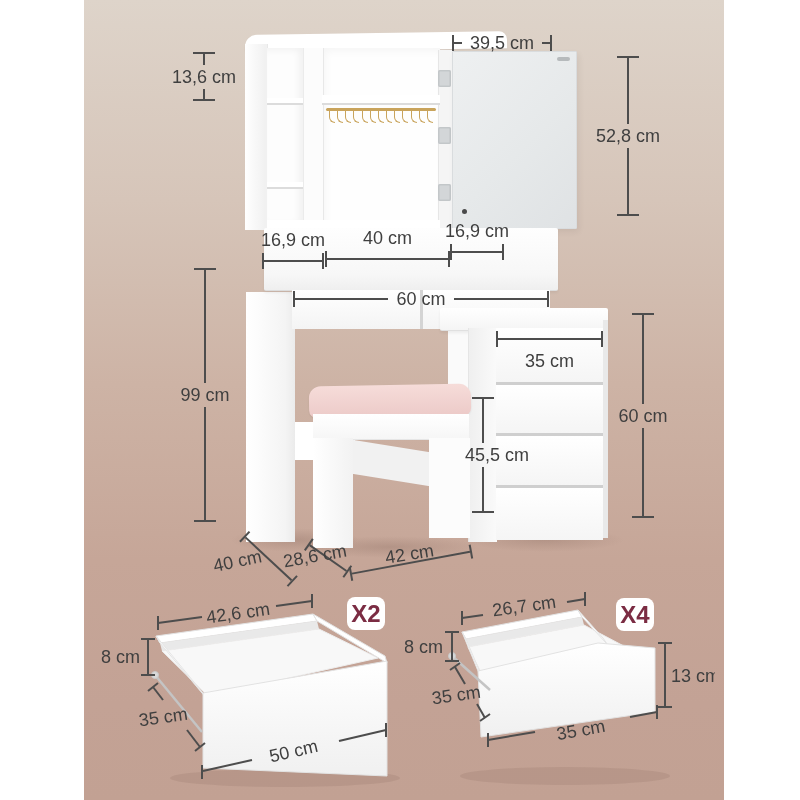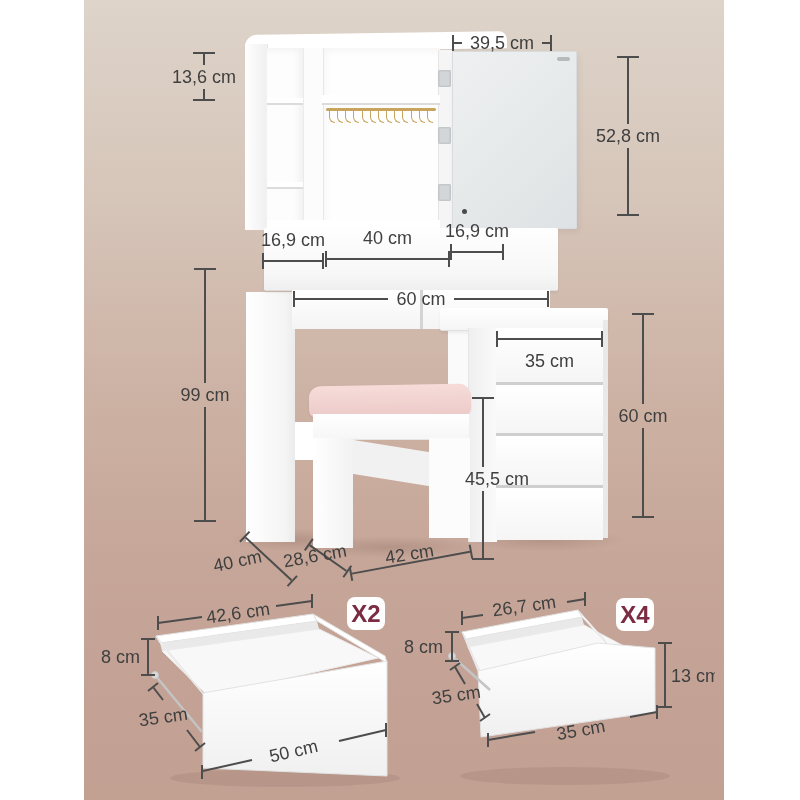--- a/index.html
+++ b/index.html
@@ -132,21 +132,21 @@
     <div class="seg"></div>
       <div class="end"></div>
   </div>
   <div class="vdim" style="left:621px;top:313px;height:205px;">
     <div class="end"></div>
       <div class="seg"></div>
     <div class="lbl dim-txt">60 cm</div>
     <div class="seg"></div>
       <div class="end"></div>
   </div>
-  <div class="vdim lblright" style="left:461px;top:397px;height:163px;">
+  <div class="vdim lblright" style="left:461px;top:397px;height:116px;">
     <div class="end"></div>
       <div class="seg"></div>
     <div class="lbl dim-txt">45,5 cm</div>
     <div class="seg"></div>
       <div class="end"></div>
   </div>
 
   <div class="hdim" style="left:452px;top:34px;width:100px;">
     <div class="row">
         <div class="end"></div>

